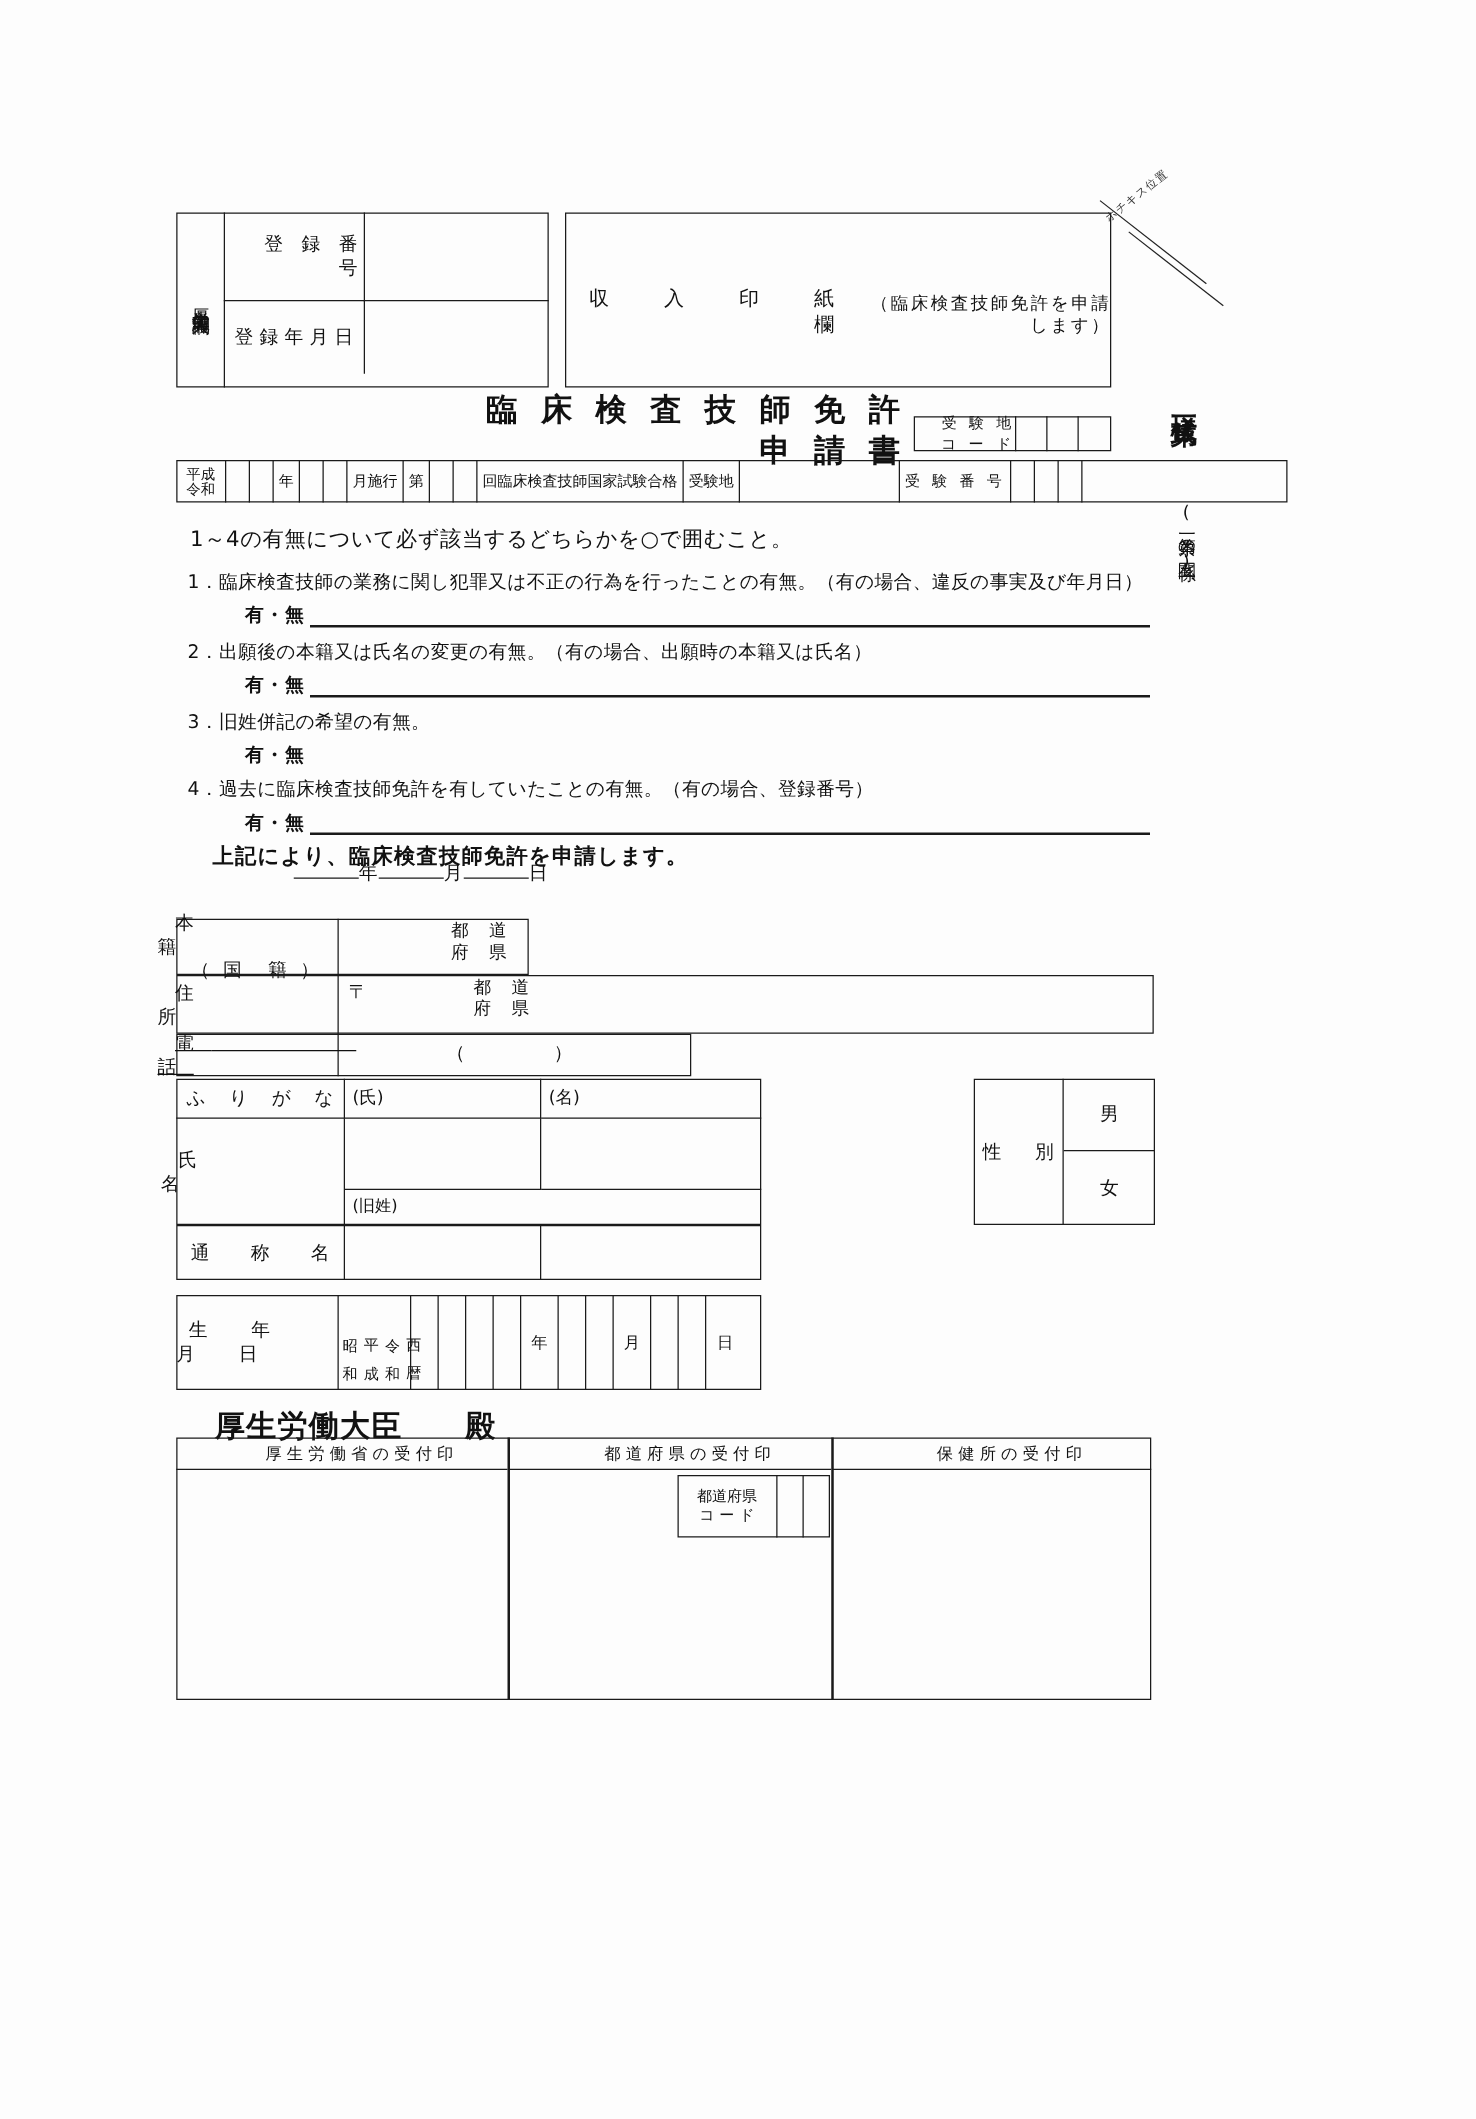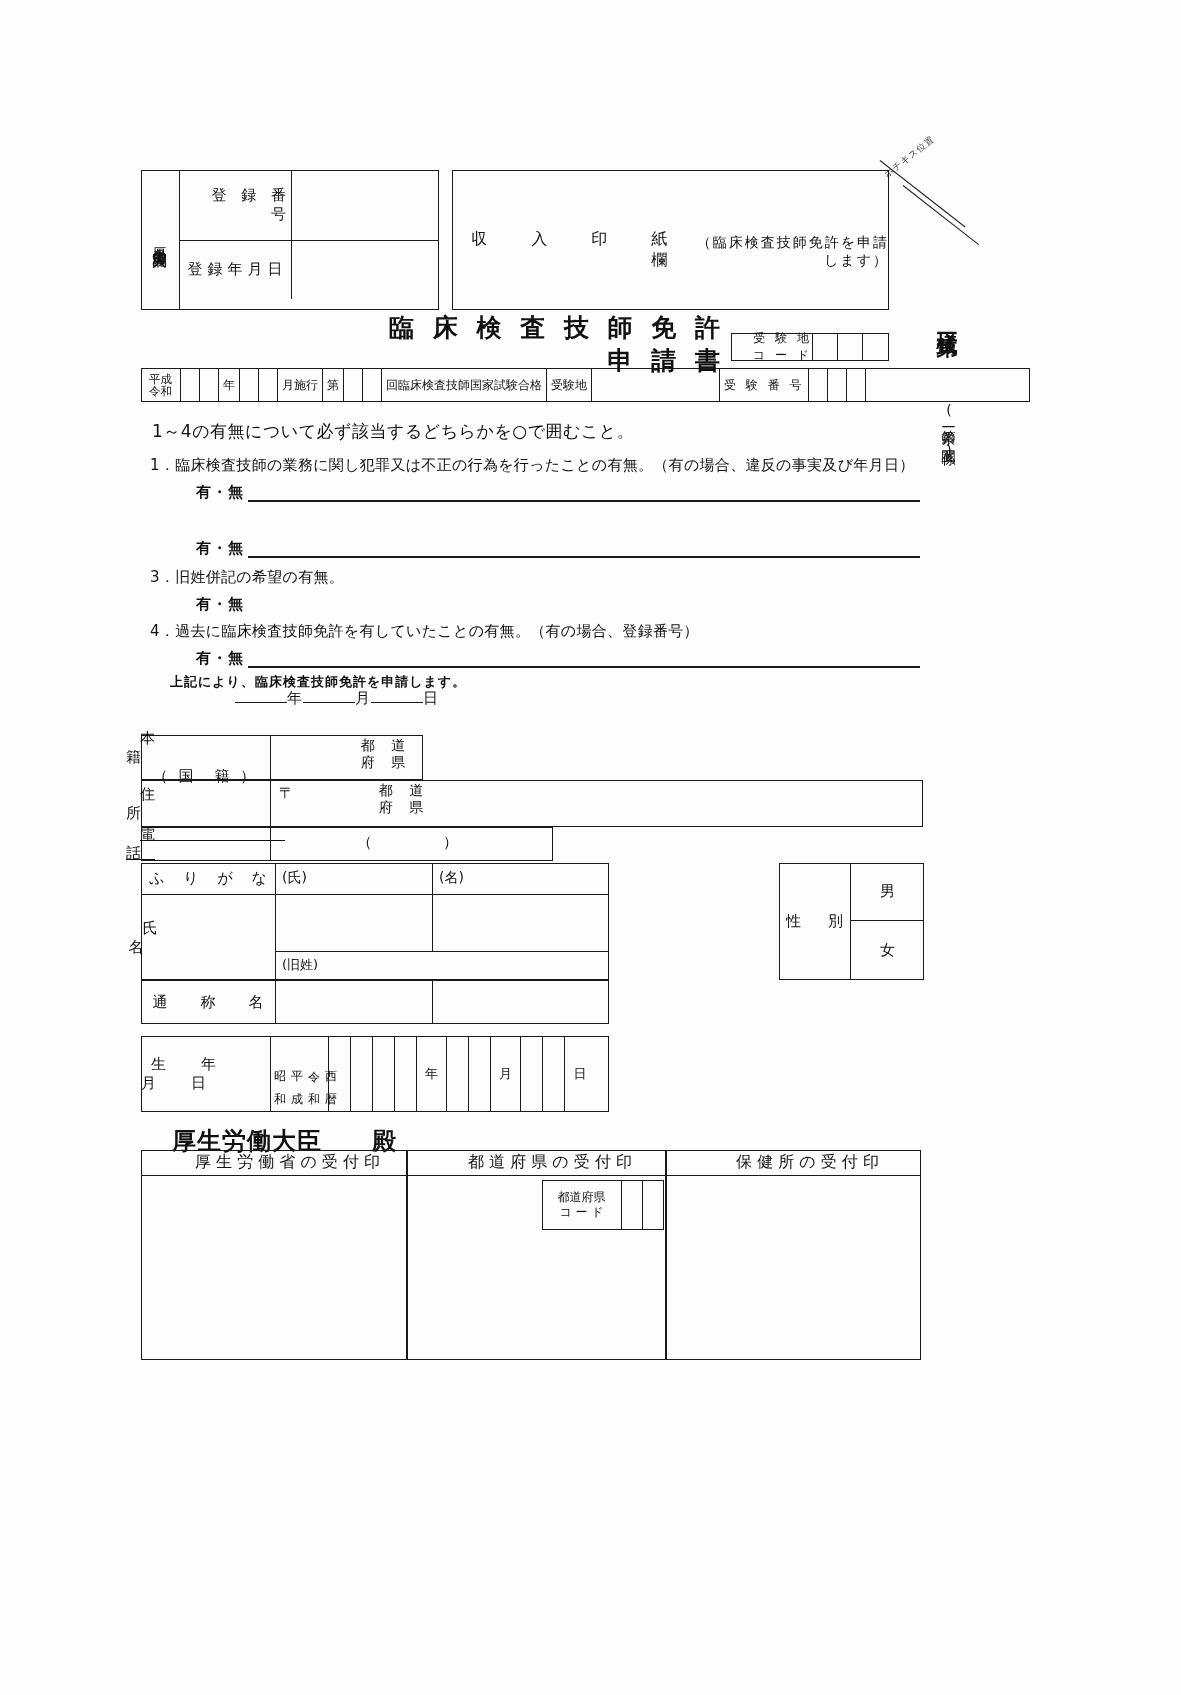--- a/index.html
+++ b/index.html
@@ -74,21 +74,21 @@
   .er.blank{width:19px;}
   .er.txt{padding:0 4px;white-space:nowrap;}
   #era-cell{width:40px;flex-direction:column;line-height:1.05;font-size:11.5px;}
 
   
   .q-lead{font-size:17px;letter-spacing:0.5px;}
   #q-head{top:420px;left:152px;}
   .q-item{font-size:15px;letter-spacing:0.3px;}
   .q-ans{font-size:15px;font-weight:bold;letter-spacing:1px;}
   .q-line{height:1.6px;background:#1a1a1a;}
-  #decl{top:673px;left:170px;font-size:13px;font-weight:bold;letter-spacing:1px;text-align:right;}
+  #decl{top:673px;left:170px;font-size:17px;font-weight:bold;letter-spacing:1px;text-align:right;}
   #date-line{top:689px;left:235px;font-size:15px;letter-spacing:1px;}
   .u{border-bottom:1.4px solid #1a1a1a;display:inline-block;width:52px;}
 
   
   .tblbox{border:1.6px solid #1a1a1a;box-sizing:border-box;}
   .lbl-cell{box-sizing:border-box;border-right:1.6px solid #1a1a1a;
             display:flex;align-items:center;justify-content:center;flex-direction:column;
             font-size:15px;}
   .sp6{letter-spacing:14px;text-indent:14px;}
 
@@ -103,21 +103,21 @@
       display:flex;align-items:center;justify-content:center;font-size:13px;}
   #era-col{width:58px;display:flex;justify-content:space-around;font-size:12px;}
   .era-c{writing-mode:vertical-rl;text-orientation:upright;letter-spacing:5px;}
 
   
   #minister{top:1125px;left:172px;font-size:24px;font-weight:bold;letter-spacing:1px;}
 
   
   #recv{top:1150px;left:141px;width:780px;height:210px;}
   .recv-hdr{box-sizing:border-box;border-bottom:1.5px solid #1a1a1a;height:26px;
-            display:flex;align-items:center;justify-content:center;font-size:16px;padding-left:28px;}
+            display:flex;align-items:center;justify-content:center;font-size:13px;padding-left:28px;}
   #pref-code-box{box-sizing:border-box;border:1.3px solid #1a1a1a;}
 </style>
 </head>
 <body>
 
 <div class="page">
 
   <div class="abs" id="hotchkiss-line1"></div>
   <div class="abs" id="hotchkiss-line2"></div>
   <div class="abs" id="hotchkiss">ホチキス位置</div>
@@ -178,20 +178,23 @@
   </div>
 
   <div class="abs q-lead" id="q-head">1～4の有無について必ず該当するどちらかを○で囲むこと。</div>
 
   <div class="abs q-item" style="top:456px;left:150px;">
     <span>1．</span><span>臨床検査技師の業務に関し犯罪又は不正の行為を行ったことの有無。（有の場合、違反の事実及び年月日）</span>
   </div>
   <div class="abs q-ans" style="top:483px;left:196px;">有・無</div>
   <div class="abs q-line" style="top:500px;left:248px;width:672px;"></div>
 
+  <div class="abs q-item" style="top:512px;left:150px;">
+    <span>2．</span><span>出願後の本籍又は氏名の変更の有無。（有の場合、出願時の本籍又は氏名）</span>
+  </div>
   <div class="abs q-ans" style="top:539px;left:196px;">有・無</div>
   <div class="abs q-line" style="top:556px;left:248px;width:672px;"></div>
 
   <div class="abs q-item" style="top:568px;left:150px;">
     <span>3．</span><span>旧姓併記の希望の有無。</span>
   </div>
   <div class="abs q-ans" style="top:595px;left:196px;">有・無</div>
 
   <div class="abs q-item" style="top:622px;left:150px;">
     <span>4．</span><span>過去に臨床検査技師免許を有していたことの有無。（有の場合、登録番号）</span>

